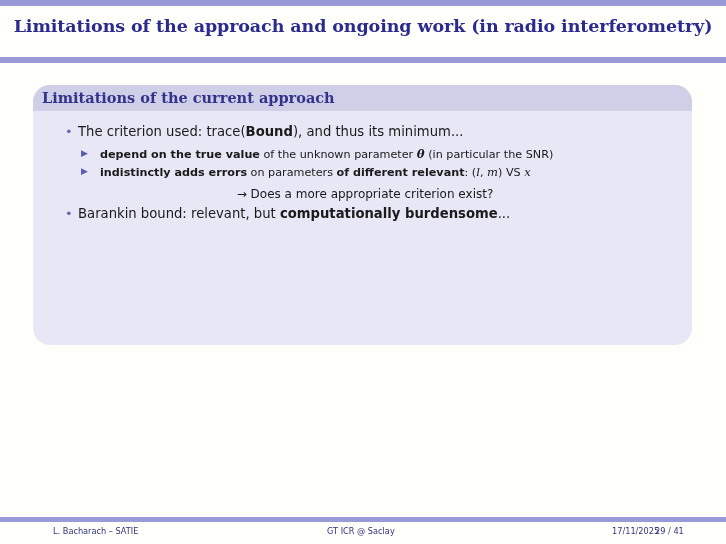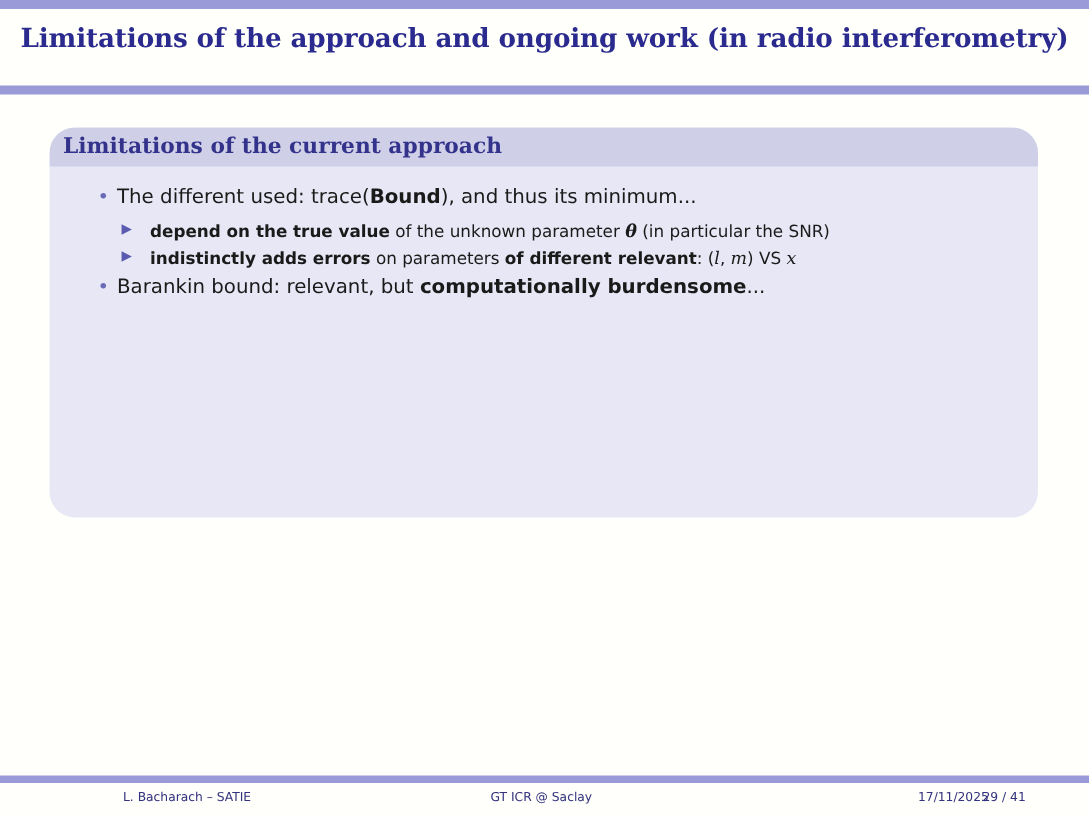--- a/index.html
+++ b/index.html
@@ -144,42 +144,42 @@
     width: 726px; height: 17px;
     background: #fffffb;
     color: #33337e;
     font-size: 8.2px;
   }
   .footer span {
     position: absolute;
     top: 4px;
     white-space: nowrap;
   }
-  .f-author { left: 82px; }
+  .f-author { left: 53px; }
   .f-event  { left: 327px; text-align: center; }
   .f-date   { left: 612px; }
   .f-page   { left: 655px; }
 </style>
 </head>
 <body>
 
 <div class="rule-top"></div>
 
 <div class="slide-title">Limitations of the approach and ongoing work (in radio interferometry)</div>
 
 <div class="rule-under-title"></div>
 
 <div class="block">
   <div class="block-title">Limitations of the current approach</div>
   <div class="block-body">
     <ul class="lvl1" id="bullets-root">
-        <li class="item1"><span class="dot">•</span><span><span>The different used: trace(</span><b>Bound</b><span>), and thus its minimum...</span></span><ul class="lvl2">
+        <li class="item1"><span class="dot">•</span><span><span>The criterion used: trace(</span><b>Bound</b><span>), and thus its minimum...</span></span><ul class="lvl2">
             <li class="item2"><span class="tri">▶</span><span><b>depend on the true value</b><span> of the unknown parameter </span><span class="mathvar-b">θ</span><span> (in particular the SNR)</span></span></li>
             <li class="item2"><span class="tri">▶</span><span><b>indistinctly adds errors</b><span> on parameters </span><b>of different relevant</b><span>: (</span><span class="mathvar">l</span><span>, </span><span class="mathvar">m</span><span>) VS </span><span class="mathvar">x</span></span></li>
-          </ul></li>
+          </ul><div class="arrow-line"><span>→ </span><span>Does a more appropriate criterion exist?</span></div></li>
         <li class="item1"><span class="dot">•</span><span><span>Barankin bound: relevant, but </span><b>computationally burdensome</b><span>...</span></span></li>
       </ul>
   </div>
 </div>
 
 <div class="rule-foot-top"></div>
 <div class="footer">
   <span class="f-author">L. Bacharach  –  SATIE</span>
   <span class="f-event">GT ICR @ Saclay</span>
   <span class="f-date">17/11/2025</span>

